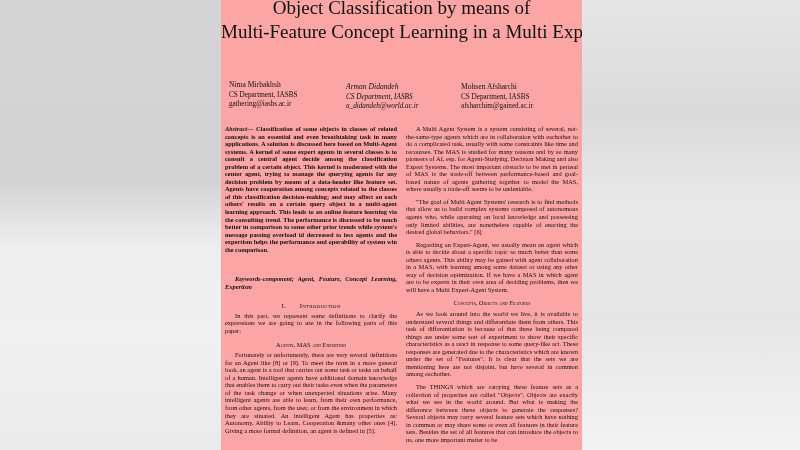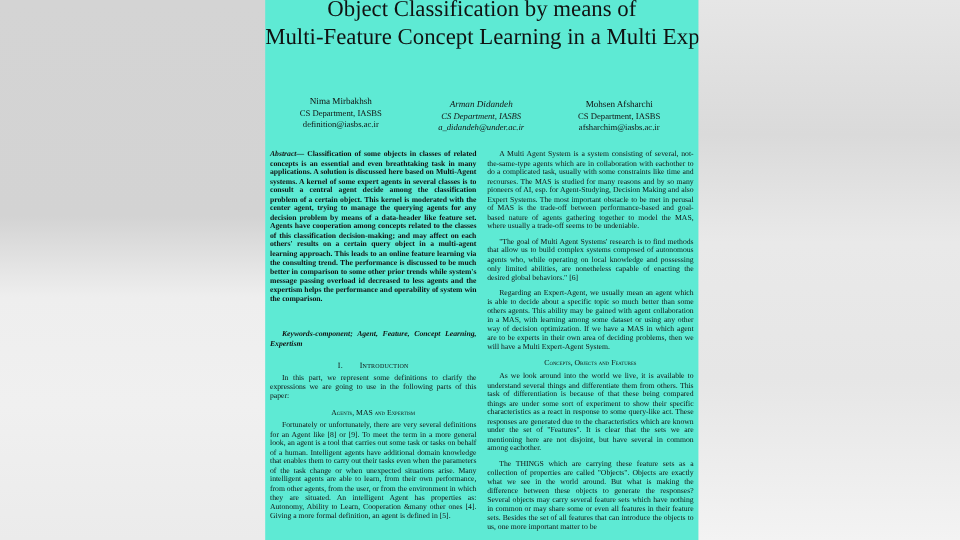--- a/index.html
+++ b/index.html
@@ -13,32 +13,32 @@
     position: absolute; top: 0; bottom: 0;
   }
   .bg-left { left: 0; width: 221px;
     background: linear-gradient(180deg, #d4d4d4 0%, #d3d3d3 40%, #eeeeee 55%, #f0f0f0 75%, #ebebeb 100%);
   }
   .bg-right { left: 582px; width: 218px;
     background: linear-gradient(180deg, #e6e6e6 0%, #dadada 25%, #e9e9e9 45%, #e6e6e6 70%, #f3f3f3 100%);
   }
   .page {
     position: absolute; left: 221px; top: 0; width: 361px; height: 450px;
-    background: #5eead4; overflow: hidden;
+    background: #fca5a5; overflow: hidden;
   }
   .title {
     position: absolute; left: 0; top: -4px; width: 361px; text-align: center;
     font-size: 19px; line-height: 24px; color: #111;
   }
   .title div { white-space: nowrap; }
   .authors {
     position: absolute; top: 80px; left: 0; width: 361px; height: 30px;
   }
   .author {
-    position: absolute; text-align: center; font-size: 7.2px; line-height: 9px; width: 110px;
+    position: absolute; font-size: 7.2px; line-height: 9px; width: 110px;
   }
   .author .name { font-size: 7.6px; margin-bottom: 2px; }
   .author.a1 { left: 8px; top: 0; }
   .author.a2 { left: 125px; top: 2px; font-style: italic; }
   .author.a3 { left: 240px; top: 2px; }
 
   .col { position: absolute; top: 125px; width: 172px; font-size: 6.4px; line-height: 7.55px; text-align: justify; }
   .col.left { left: 4px; }
   .col.right { left: 185px; }
   .abstract { font-weight: bold; }
@@ -59,31 +59,31 @@
 <div class="page">
   <div class="title">
     <div>Object Classification by means of</div>
     <div>Multi-Feature Concept Learning in a Multi Expert-</div>
   </div>
 
   <div class="authors">
     <div class="author a1">
       <div class="name">Nima Mirbakhsh</div>
       <div>CS Department, IASBS</div>
-      <div>definition@iasbs.ac.ir</div>
+      <div>gathering@iasbs.ac.ir</div>
     </div>
     <div class="author a2">
       <div class="name">Arman Didandeh</div>
       <div>CS Department, IASBS</div>
-      <div>a_didandeh@under.ac.ir</div>
+      <div>a_didandeh@world.ac.ir</div>
     </div>
     <div class="author a3">
       <div class="name">Mohsen Afsharchi</div>
       <div>CS Department, IASBS</div>
-      <div>afsharchim@iasbs.ac.ir</div>
+      <div>afsharchim@gained.ac.ir</div>
     </div>
   </div>
 
   <div class="col left">
     <div class="abstract"><span class="lead">Abstract—</span><span> Classification of some objects in classes of related concepts is an essential and even breathtaking task in many applications. A solution is discussed here based on Multi-Agent systems. A kernel of some expert agents in several classes is to consult a central agent decide among the classification problem of a certain object. This kernel is moderated with the center agent, trying to manage the querying agents for any decision problem by means of a data-header like feature set. Agents have cooperation among concepts related to the classes of this classification decision-making; and may affect on each others' results on a certain query object in a multi-agent learning approach. This leads to an online feature learning via the consulting trend. The performance is discussed to be much better in comparison to some other prior trends while system's message passing overload id decreased to less agents and the expertism helps the performance and operability of system win the comparison.</span></div>
 
     <div class="keywords">Keywords-component; Agent, Feature, Concept Learning, Expertism</div>
 
     <div class="sec-heading">
       <span class="num">I.</span><span style="font-variant: small-caps;">Introduction</span>

